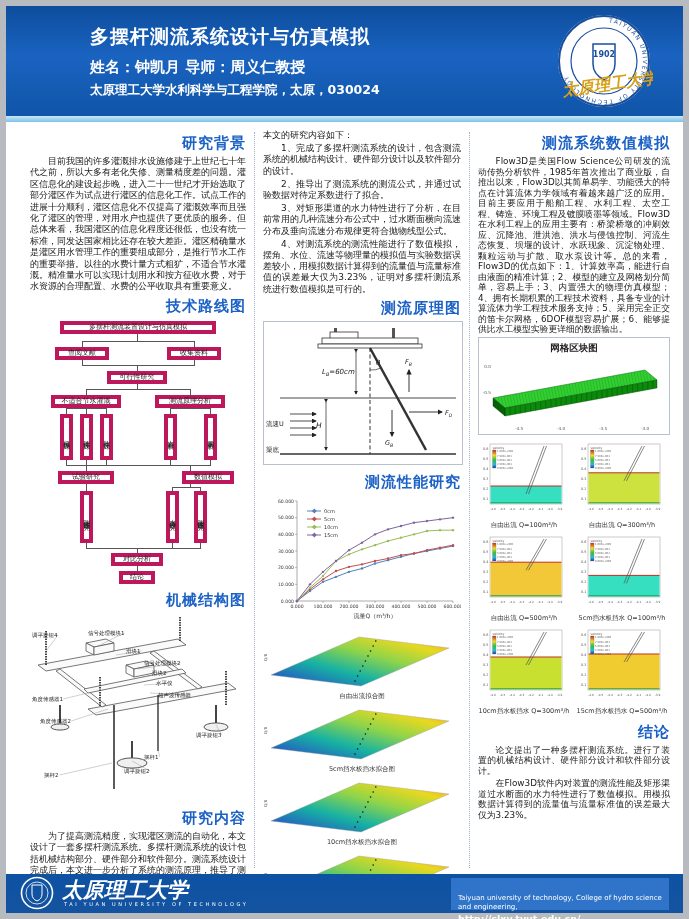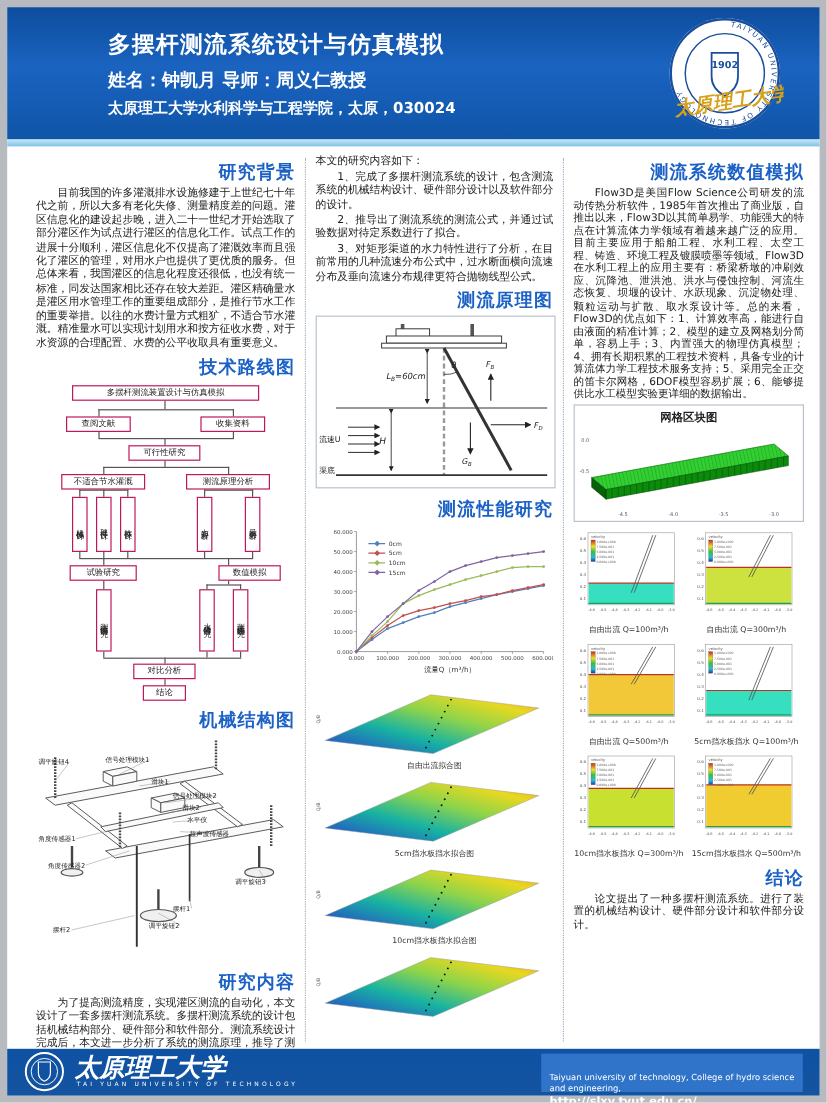--- a/index.html
+++ b/index.html
@@ -20,21 +20,21 @@
   .col-mid{width:198px;}
   .col-right{width:192px;}
   .vsep{width:0;border-left:1px dotted #9fb0c0;margin:2px 8px;}
   h2.sec{margin:4px 0 3px 0;font-size:15px;font-weight:bold;color:#1b61c6;letter-spacing:1px;text-align:right;}
   p.body{margin:0 0 2px 0;font-size:9px;line-height:11.4px;color:#1a1a1a;text-align:justify;text-indent:2em;}
   p.body.noindent{text-indent:0;}
   .mid p.body{font-size:9px;line-height:11.2px;}
   .col-right p.body{font-size:8.8px;line-height:10.5px;}
   
   .flow{position:relative;width:216px;height:268px;margin:2px 0 4px 0;}
-  .fc-box{position:absolute;border:1px solid #be185d;background:#fff;color:#222;font-size:7px;line-height:1;display:flex;align-items:center;justify-content:center;text-align:center;box-sizing:border-box;}
+  .fc-box{position:absolute;border:4px solid #be185d;background:#fff;color:#222;font-size:7px;line-height:1;display:flex;align-items:center;justify-content:center;text-align:center;box-sizing:border-box;}
   .fc-box.vert{writing-mode:vertical-rl;font-size:6.5px;letter-spacing:1px;}
   .fc-line{position:absolute;background:#555;}
   
   .figbox{border:1px solid #b9c2cc;background:#fff;}
   .caption{font-size:6.5px;color:#333;text-align:center;margin:1px 0 3px 0;}
   .surface{margin:0 0 2px 0;}
   
   .cgrid{display:grid;grid-template-columns:92px 92px;column-gap:6px;row-gap:2px;margin:3px 0 2px 0;}
   .ccell{width:92px;}
   
@@ -195,20 +195,21 @@
       <p class="body">为了提高测流精度，实现灌区测流的自动化，本文设计了一套多摆杆测流系统。多摆杆测流系统的设计包括机械结构部分、硬件部分和软件部分。测流系统设计完成后，本文进一步分析了系统的测流原理，推导了测流公式。经数值模拟分析及试验验证：多摆杆测流系统不仅能够满足测量精度的要求，而且实现了测流的自动化及信息化。</p>
     </section>
 
     <div class="vsep"></div>
 
     <section class="col col-mid mid">
       <p class="body noindent">本文的研究内容如下：</p>
       <p class="body">1、完成了多摆杆测流系统的设计，包含测流系统的机械结构设计、硬件部分设计以及软件部分的设计。</p>
       <p class="body">2、推导出了测流系统的测流公式，并通过试验数据对待定系数进行了拟合。</p>
       <p class="body">3、对矩形渠道的水力特性进行了分析，在目前常用的几种流速分布公式中，过水断面横向流速分布及垂向流速分布规律更符合抛物线型公式。</p>
+      <p class="body">4、对测流系统的测流性能进行了数值模拟，摆角、水位、流速等物理量的模拟值与实验数据误差较小，用模拟数据计算得到的流量值与流量标准值的误差最大仅为3.23%，证明对多摆杆测流系统进行数值模拟是可行的。</p>
       <h2 class="sec">测流原理图</h2>
       <svg id="principle" class="figbox" width="198" height="142" viewBox="0 0 198 142">
             <defs>
               <marker id="arr" markerWidth="6" markerHeight="6" refX="5" refY="3" orient="auto">
                 <path d="M0,0 L6,3 L0,6 Z" fill="#222"></path>
               </marker>
             </defs>
             <rect x="70" y="6" width="3" height="12" fill="#555"></rect>
             <rect x="128" y="6" width="3" height="12" fill="#555"></rect>
             <rect x="66" y="10" width="28" height="7" fill="#fff" stroke="#333" stroke-width="0.8"></rect>
@@ -709,20 +710,21 @@
                 <text x="34" y="67.5" font-size="2.9" text-anchor="middle" fill="#555">-4.4</text>
                 <text x="43.5" y="67.5" font-size="2.9" text-anchor="middle" fill="#555">-4.3</text>
                 <text x="53" y="67.5" font-size="2.9" text-anchor="middle" fill="#555">-4.2</text>
                 <text x="62.5" y="67.5" font-size="2.9" text-anchor="middle" fill="#555">-4.1</text>
                 <text x="72" y="67.5" font-size="2.9" text-anchor="middle" fill="#555">-4.0</text>
                 <text x="81.5" y="67.5" font-size="2.9" text-anchor="middle" fill="#555">-3.9</text>
               </svg><div class="caption">15cm挡水板挡水 Q=500m³/h</div></div>
           </div>
       <h2 class="sec">结论</h2>
       <p class="body">论文提出了一种多摆杆测流系统。进行了装置的机械结构设计、硬件部分设计和软件部分设计。</p>
+      <p class="body">在Flow3D软件内对装置的测流性能及矩形渠道过水断面的水力特性进行了数值模拟。用模拟数据计算得到的流量值与流量标准值的误差最大仅为3.23%。</p>
     </section>
   </div>
 
   <div class="ftr">
     <div class="ftr-left">
       <svg width="34" height="34" viewBox="0 0 34 34">
         <circle cx="17" cy="17" r="15.5" fill="none" stroke="#ffffff" stroke-width="1.6"></circle>
         <circle cx="17" cy="17" r="11" fill="none" stroke="#ffffff" stroke-width="0.8"></circle>
         <path d="M 12 9 L 22 9 L 22 18 Q 22 23 17 25 Q 12 23 12 18 Z" fill="none" stroke="#ffffff" stroke-width="1"></path>
       </svg>

